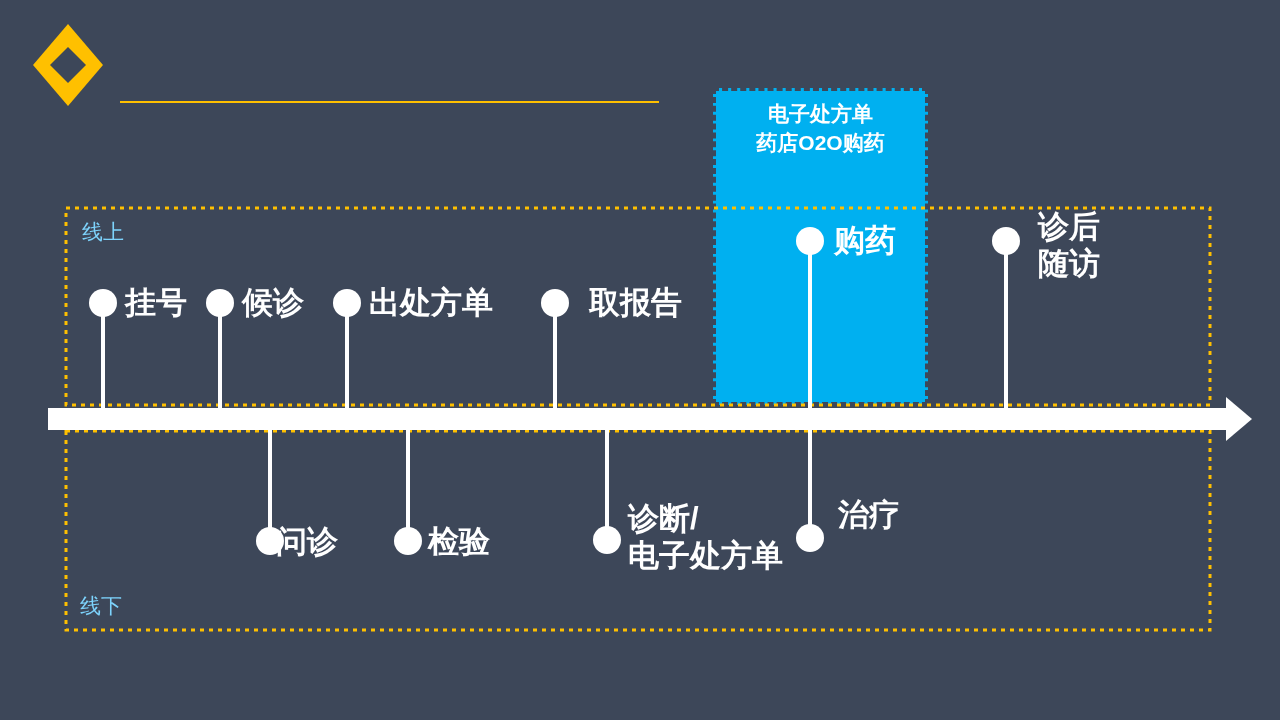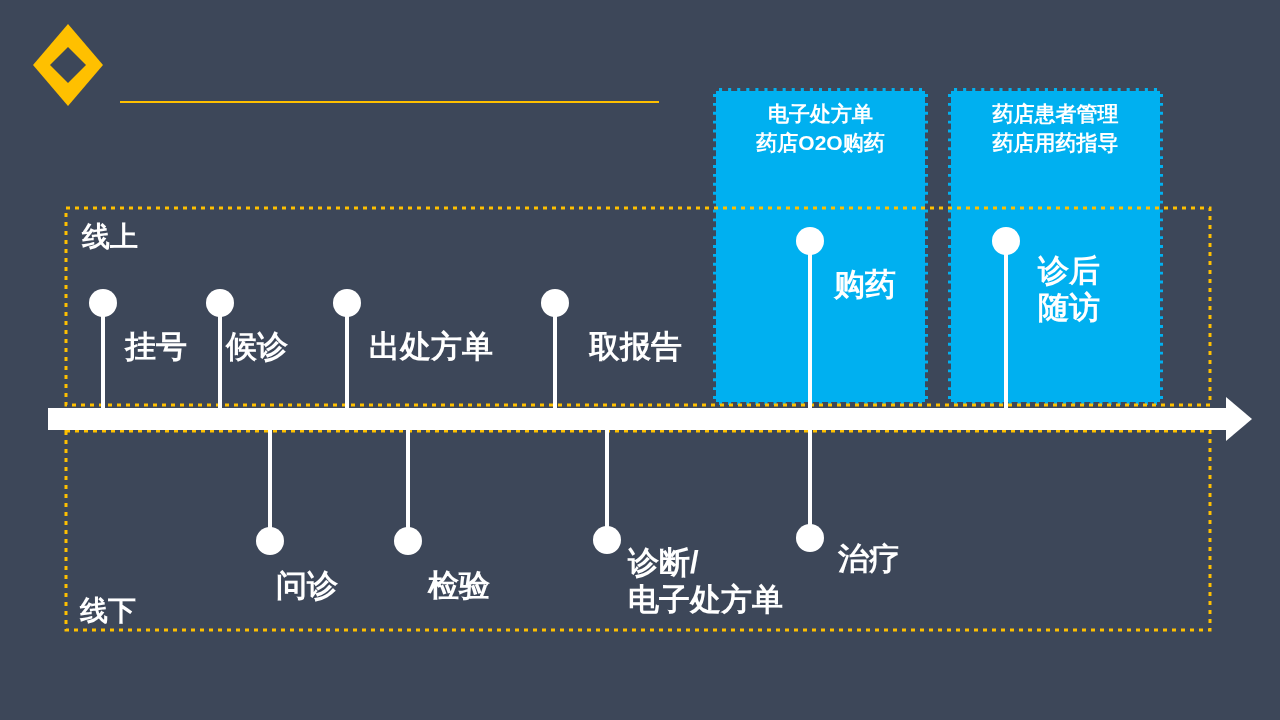--- a/index.html
+++ b/index.html
@@ -25,22 +25,22 @@
     background:#00B0F0; border:3px dashed #3D4759; box-sizing:border-box;
     z-index:1;
   }
   .callout-text {
     margin-top:8px; text-align:center; color:#FFFFFF;
     font-size:21px; font-weight:bold; line-height:29px; white-space:pre-line;
   }
   
   .region-borders { position:absolute; left:0; top:0; z-index:2; pointer-events:none; }
   .region-label {
-    position:absolute; z-index:5; color:#ffffff;
-    font-size:28px; font-weight:bold; white-space:nowrap;
+    position:absolute; z-index:5; color:#7dd3fc;
+    font-size:21px; font-weight:normal; white-space:nowrap;
   }
   
   .arrow-shaft {
     position:absolute; left:48px; top:408px; width:1178px; height:22px;
     background:#FFFFFF; z-index:3;
   }
   .arrow-head {
     position:absolute; left:1226px; top:397px; width:0; height:0;
     border-top:22px solid transparent; border-bottom:22px solid transparent;
     border-left:26px solid #FFFFFF; z-index:3;
@@ -48,41 +48,36 @@
   
   .conn { position:absolute; width:4px; background:#FFFFFF; z-index:4; }
   .dot {
     position:absolute; width:28px; height:28px; border-radius:50%;
     background:#FFFFFF; z-index:5;
   }
   .lbl {
     position:absolute; z-index:5; color:#FFFFFF;
     font-size:31px; font-weight:bold; line-height:37px;
     white-space:pre-line;
-    margin-top:44px;
   }
 </style>
 </head>
 <body>
 
 <div class="slide">
 
   <svg class="diamond-icon" width="70" height="82" viewBox="0 0 70 82">
     <polygon points="35,0 70,41 35,82 0,41" fill="#FFC000"></polygon>
     <polygon points="35,23 53,41 35,59 17,41" fill="#3D4759"></polygon>
   </svg>
   <div class="title-underline"></div>
 
   <div class="callout" style="left:713px">
     <div class="callout-text">电子处方单
 药店O2O购药</div>
-  </div>
-  <div class="callout" style="left:948px">
-    <div class="callout-text">药店患者管理
-药店用药指导</div>
   </div>
 
   <svg class="region-borders" width="1280" height="720" viewBox="0 0 1280 720">
     <rect x="66" y="208" width="1144" height="197" fill="none" stroke="#FFC000" stroke-width="3" stroke-dasharray="4 5"></rect>
     <rect x="66" y="431" width="1144" height="199" fill="none" stroke="#FFC000" stroke-width="3" stroke-dasharray="4 5"></rect>
   </svg>
   <div class="region-label" style="left:82px;top:218px">线上</div>
   <div class="region-label" style="left:80px;top:592px">线下</div>
 
   <div class="arrow-shaft"></div>
@@ -90,21 +85,21 @@
 
   <div>
     <div class="conn" style="left:101px;top:303px;height:105px"></div>
     <div class="dot" style="left:89px;top:289px"></div>
     <div class="lbl" style="left:125px;top:284px">挂号</div>
   </div>
 
   <div>
     <div class="conn" style="left:218px;top:303px;height:105px"></div>
     <div class="dot" style="left:206px;top:289px"></div>
-    <div class="lbl" style="left:226px;top:284px">候诊</div>
+    <div class="lbl" style="left:242px;top:284px">候诊</div>
   </div>
 
   <div>
     <div class="conn" style="left:345px;top:303px;height:105px"></div>
     <div class="dot" style="left:333px;top:289px"></div>
     <div class="lbl" style="left:369px;top:284px">出处方单</div>
   </div>
 
   <div>
     <div class="conn" style="left:553px;top:303px;height:105px"></div>

